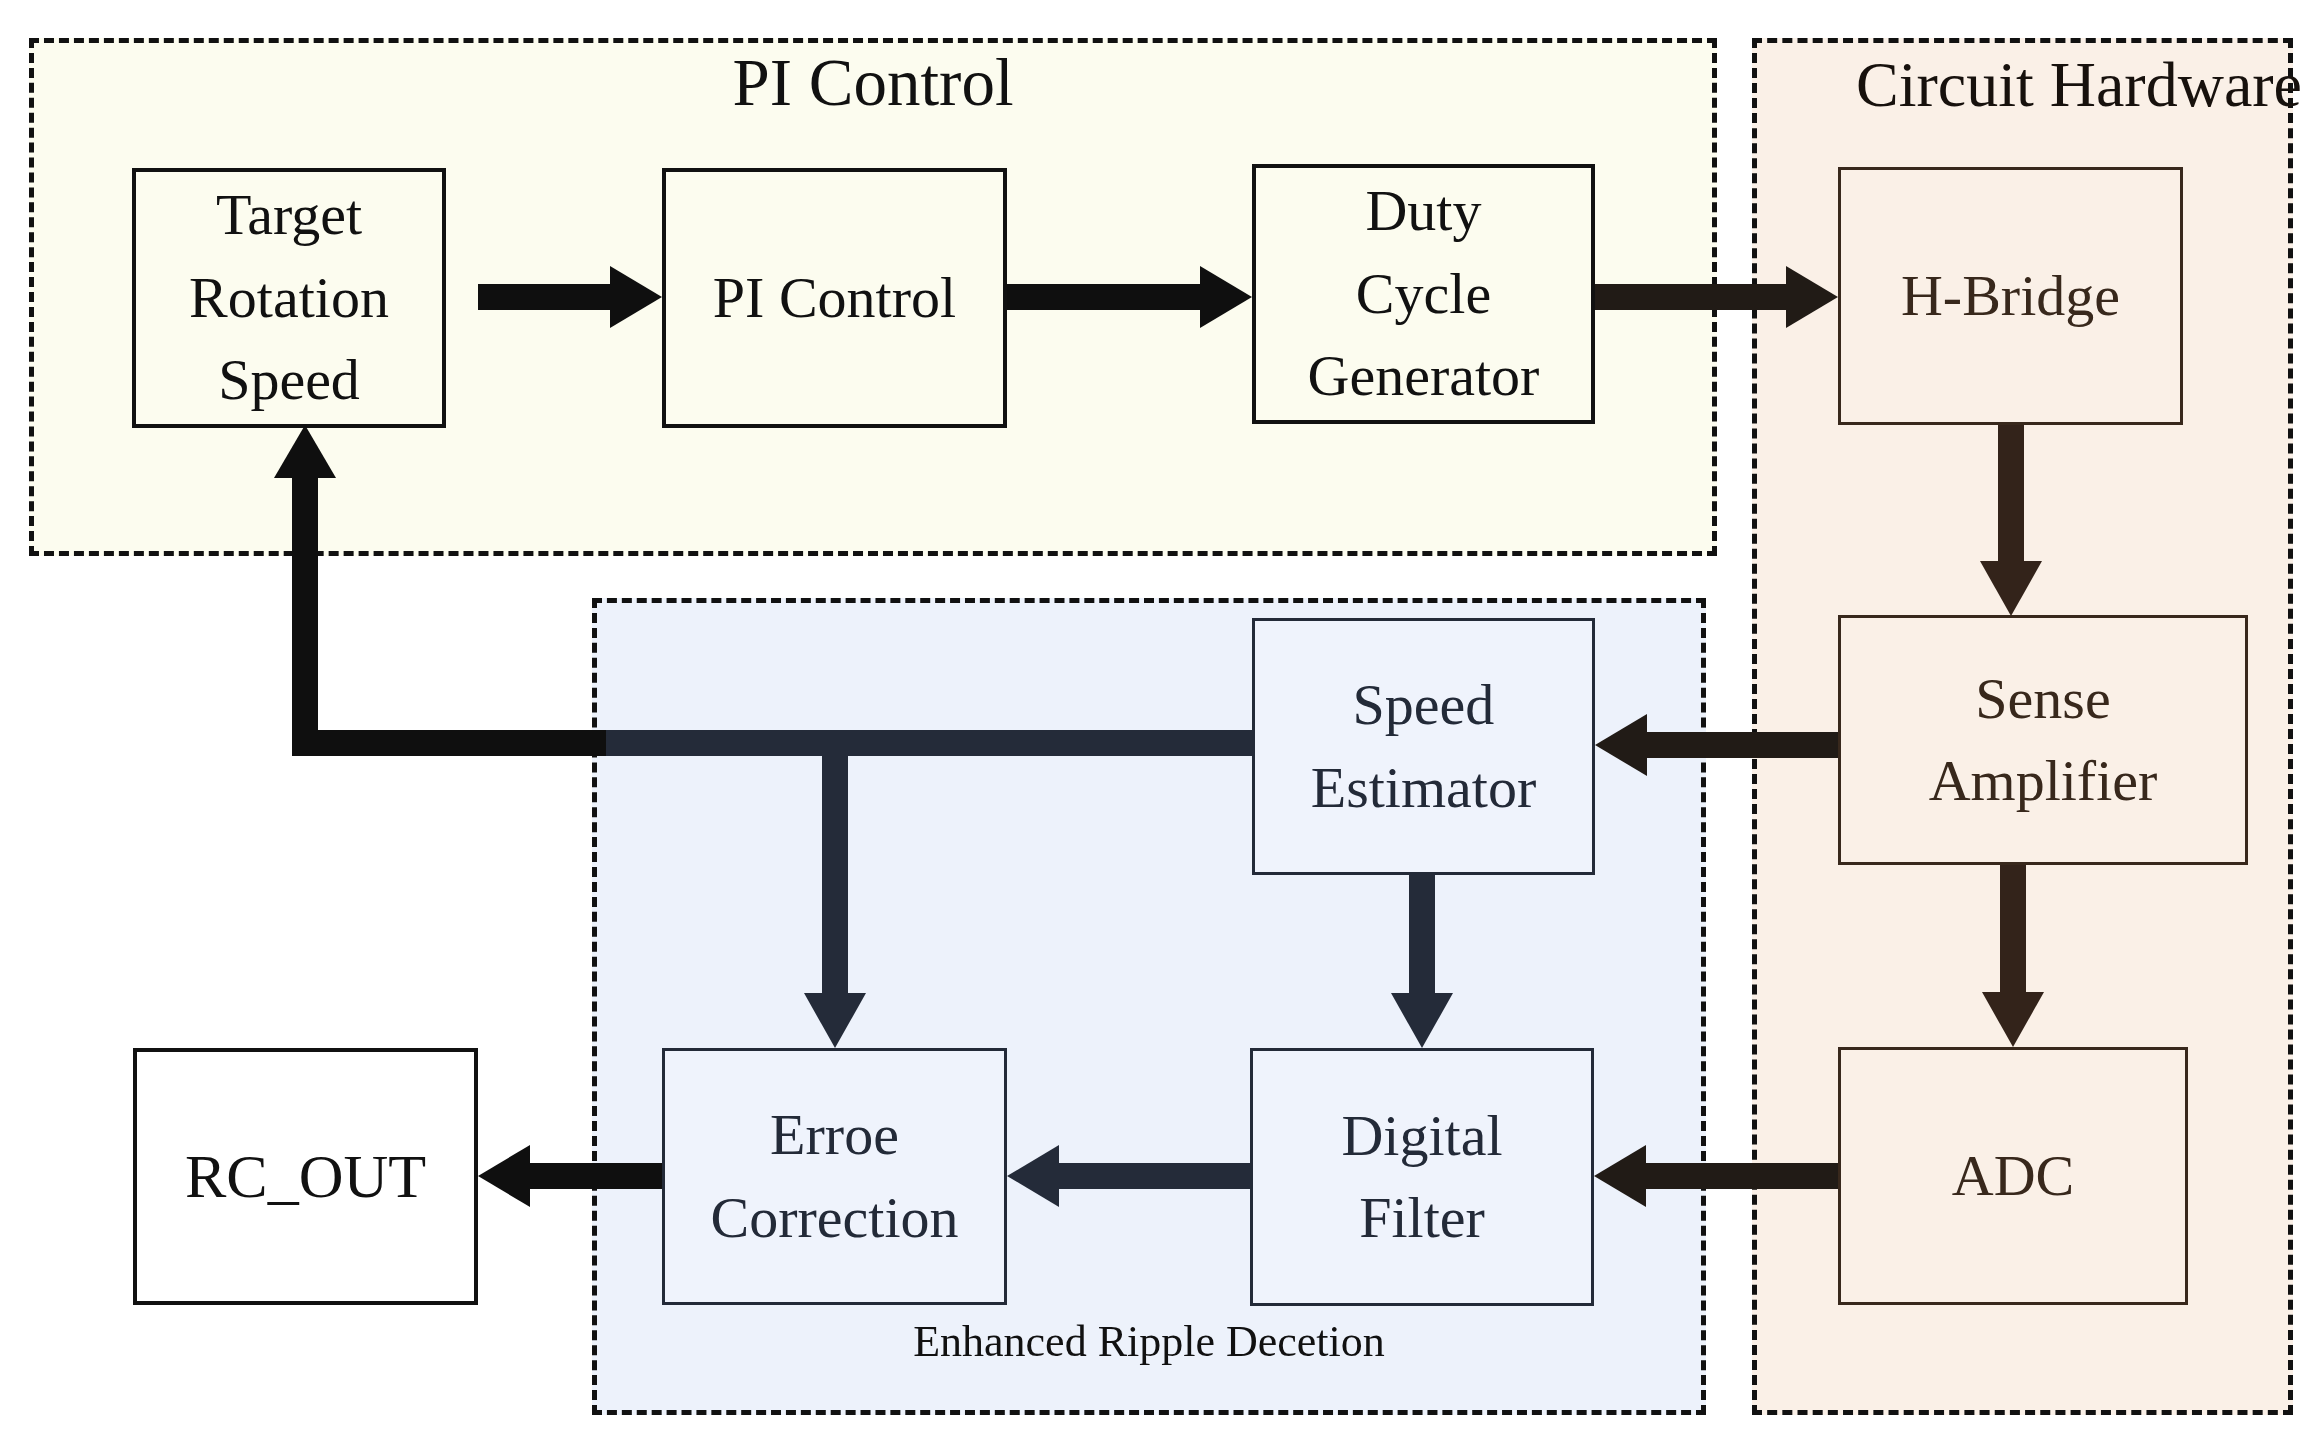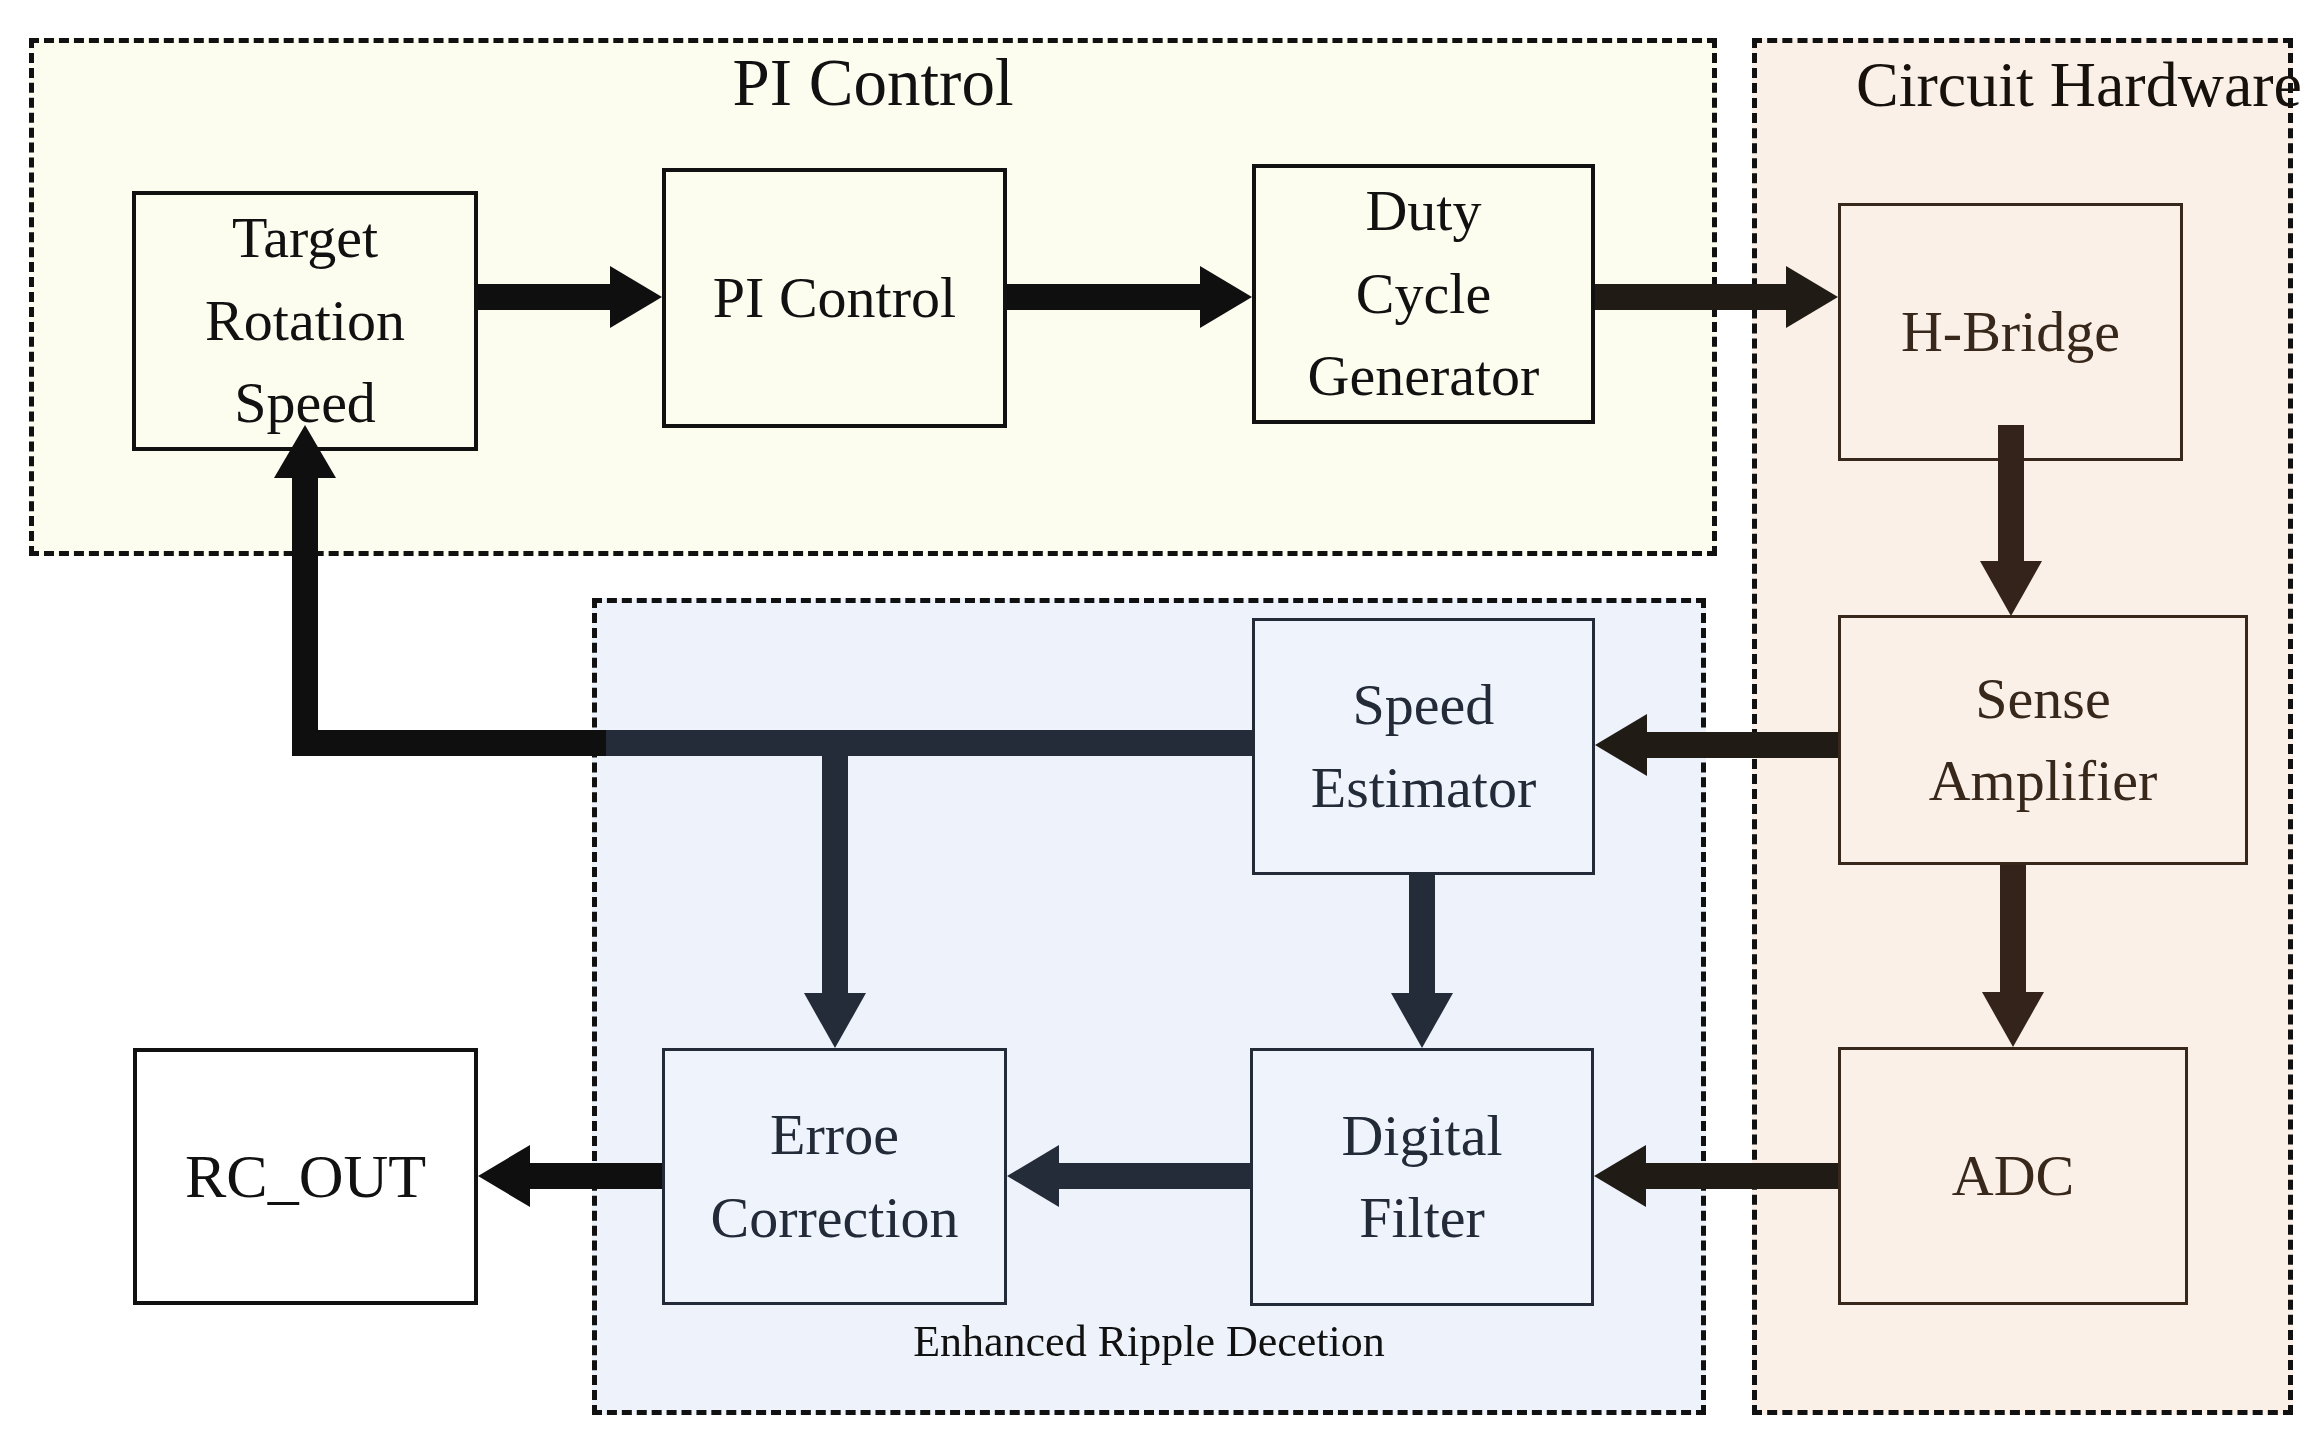--- a/index.html
+++ b/index.html
@@ -67,24 +67,24 @@
     color: var(--erd_ink);
     font-size: 58px;
   }
   .plain-box {
     background: #ffffff;
     border: 4px solid var(--ink);
     color: var(--ink);
     font-size: 62px;
   }
 
-  #blk-target  { left: 132px;  top: 168px;  width: 346px; height: 260px; margin-top: 23px; }
+  #blk-target  { left: 132px;  top: 168px;  width: 314px; height: 260px; }
   #blk-pictrl  { left: 662px;  top: 168px;  width: 345px; height: 260px; }
   #blk-duty    { left: 1252px; top: 164px;  width: 343px; height: 260px; }
-  #blk-hbridge { left: 1838px; top: 167px;  width: 345px; height: 258px; margin-top: 36px; }
+  #blk-hbridge { left: 1838px; top: 167px;  width: 345px; height: 258px; }
   #blk-sense   { left: 1838px; top: 615px;  width: 410px; height: 250px; }
   #blk-adc     { left: 1838px; top: 1047px; width: 350px; height: 258px; }
   #blk-speed   { left: 1252px; top: 618px;  width: 343px; height: 257px; }
   #blk-digital { left: 1250px; top: 1048px; width: 344px; height: 258px; }
   #blk-erroe   { left: 662px;  top: 1048px; width: 345px; height: 257px; }
   #blk-rcout   { left: 133px;  top: 1048px; width: 345px; height: 257px; font-family: Liberation Serif, serif; }
 
   
   .arrow-part { position: absolute; z-index: 4; }
   .shaft-h { height: 26px; }

